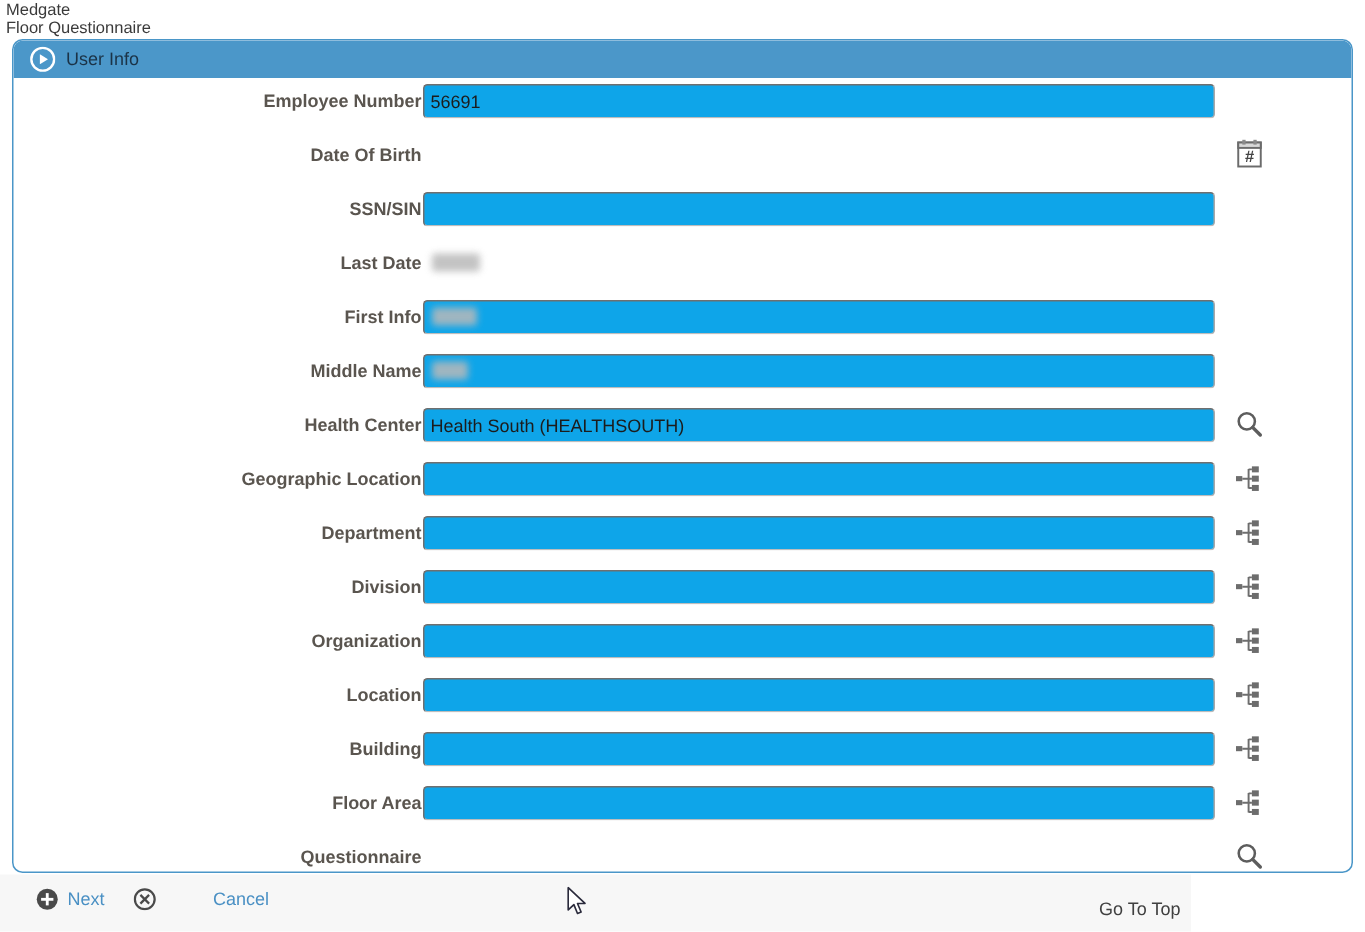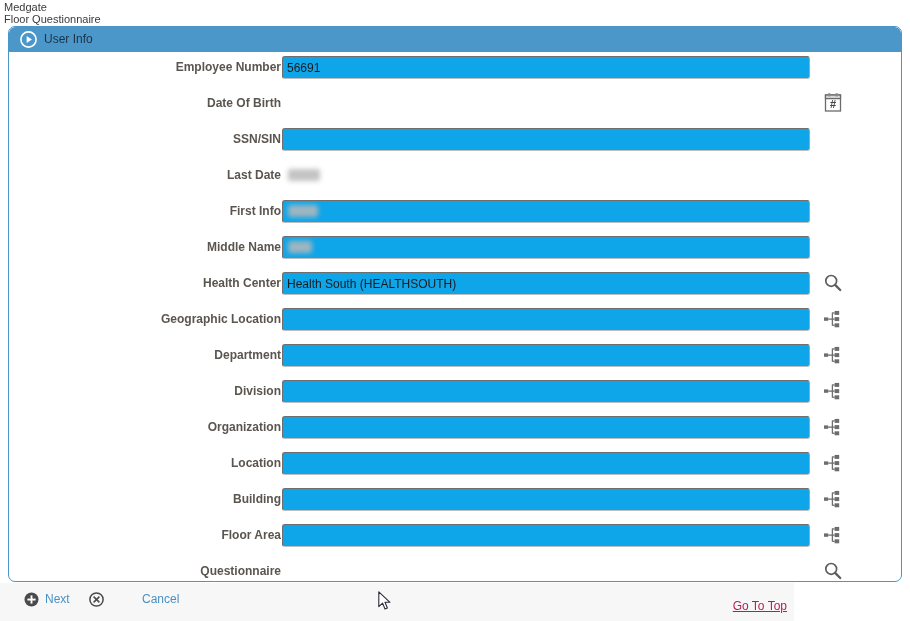--- a/index.html
+++ b/index.html
@@ -143,24 +143,23 @@
   .footer-icon {
     position: absolute;
     top: 9px;
     width: 15px; height: 15px;
     cursor: pointer;
   }
   #go-to-top {
     position: absolute;
     right: 7px; top: 16px;
     font-size: 12px;
-    color: #be185d;
+    color: #404040;
     cursor: pointer;
     white-space: nowrap;
-    text-decoration: underline;
   }
 
   
   #cursor {
     position: absolute;
     left: 378px; top: 591px;
     width: 14px; height: 21px;
     pointer-events: none;
   }
 </style>

